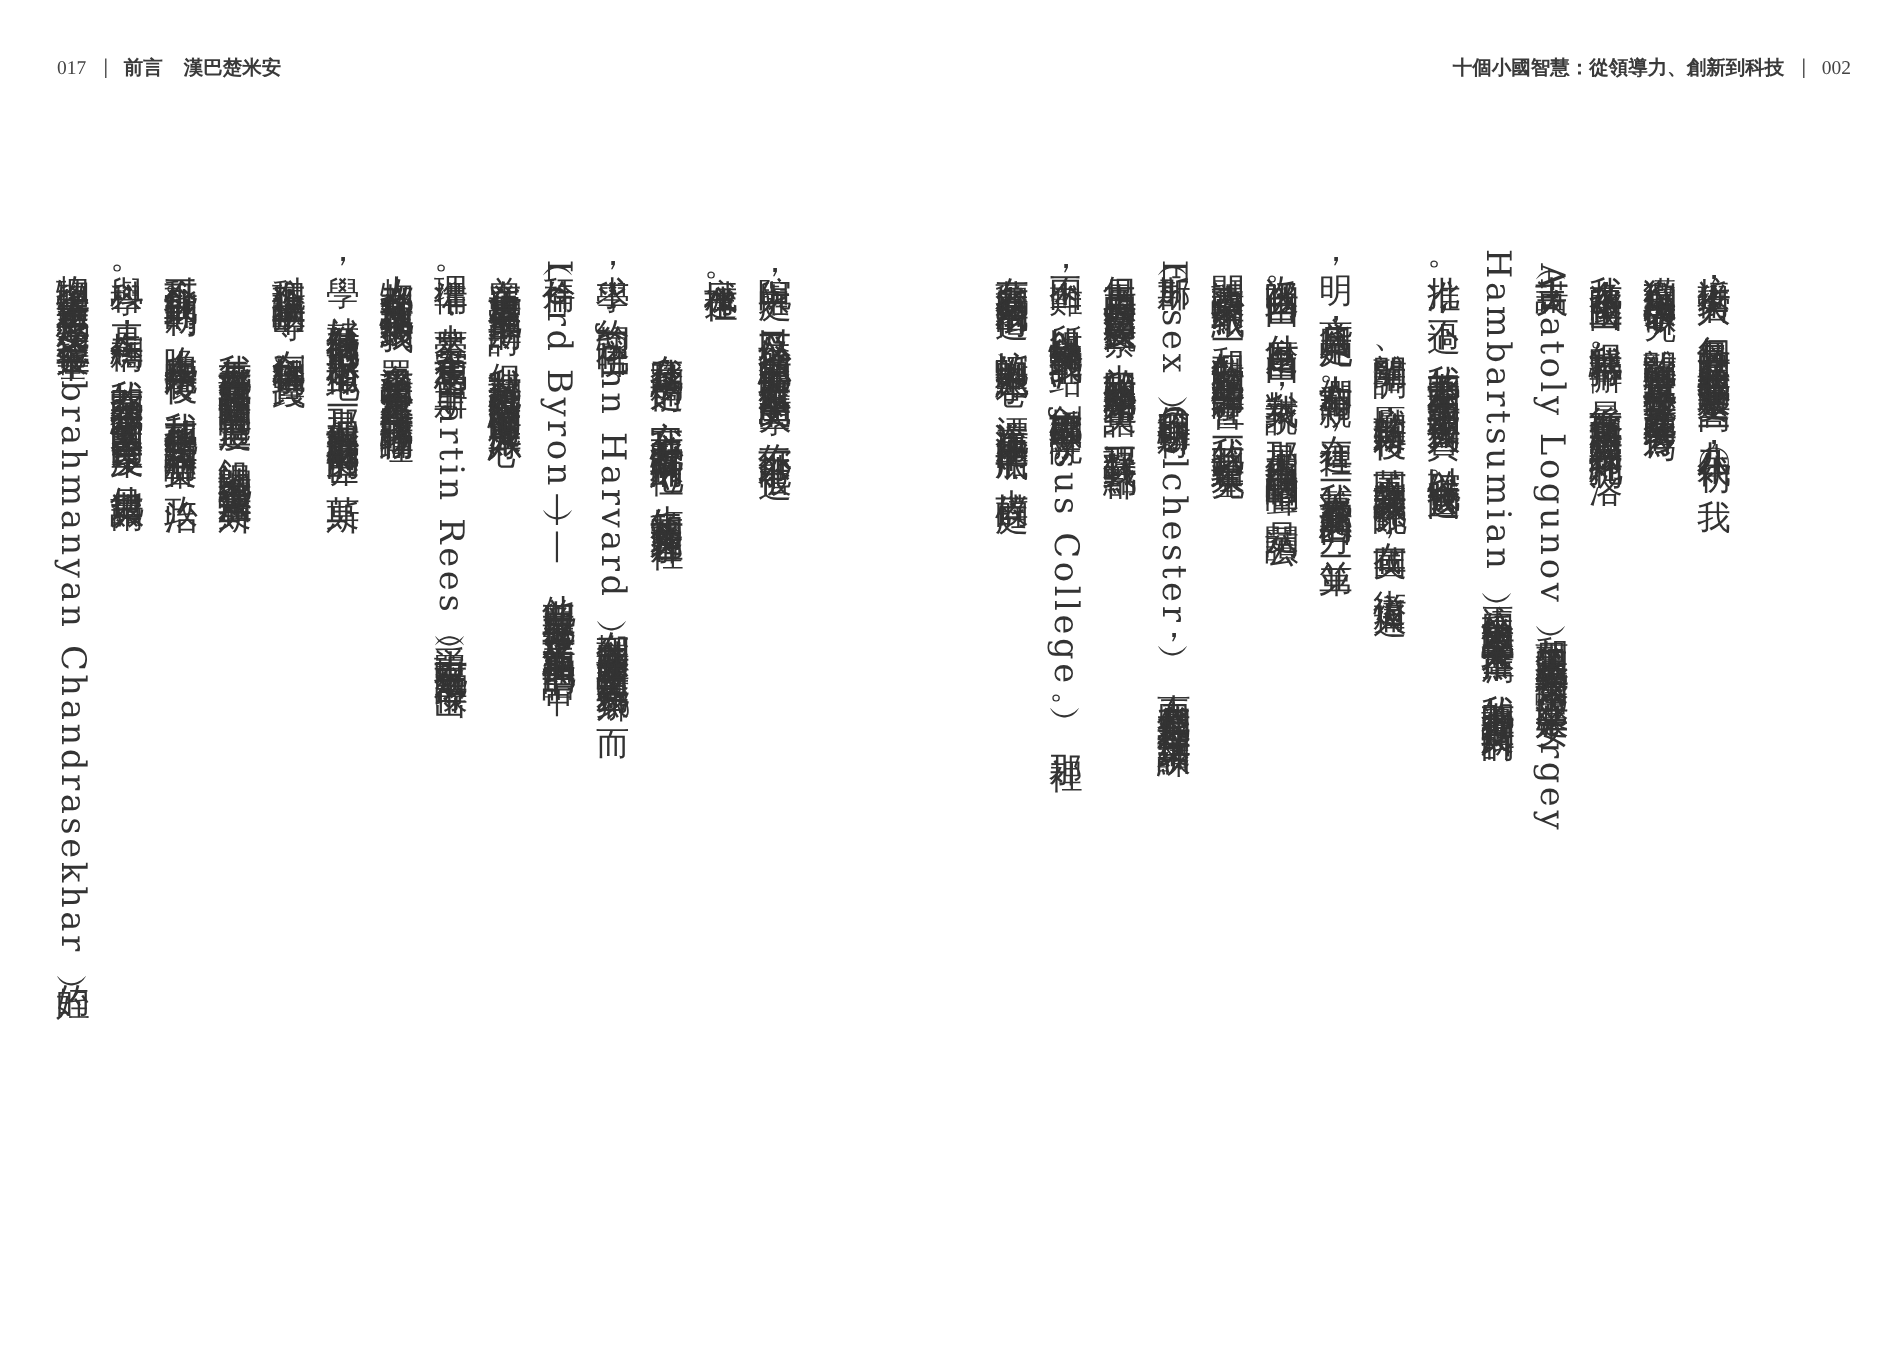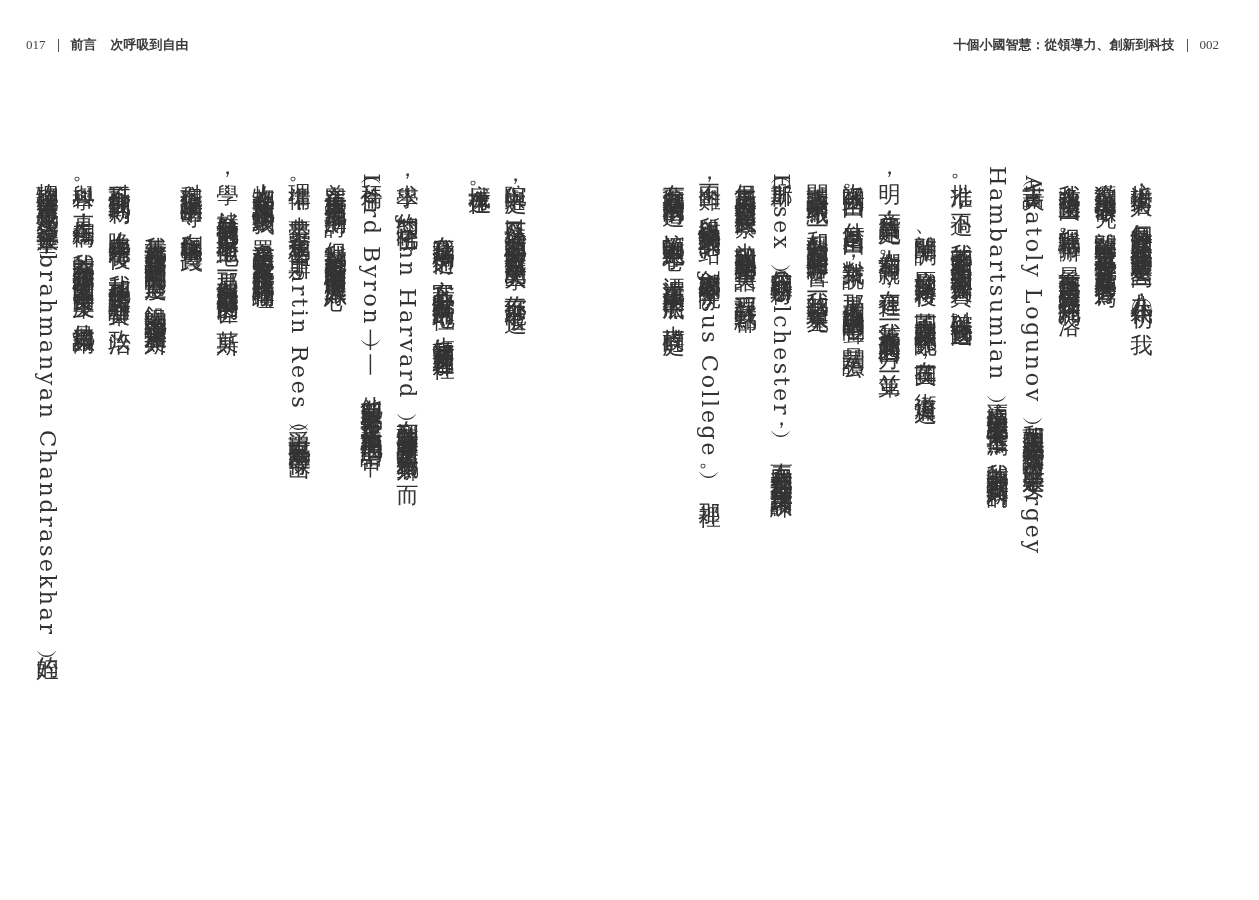--- a/index.html
+++ b/index.html
@@ -4,42 +4,42 @@
 <style>
   html, body { margin:0; padding:0; }
   body {
     width:1259px; height:900px; background:#ffffff; position:relative; overflow:hidden;
     font-family: "DejaVu Serif", "Liberation Serif", serif; color:#2b2b2b;
   }
   .header { position:absolute; top:36px; font-size:13px; color:#3a3a3a; font-weight:bold; display:flex; align-items:center; white-space:nowrap; }
   .header .num { font-weight:normal; font-family:"Liberation Serif", serif; font-size:13px; color:#444; }
   .header .sep { display:inline-block; width:1px; height:13px; background:#555; margin:0 12px; }
   .header .gap { display:inline-block; width:14px; }
-  #hdr-left { left:26px; }
-  #hdr-right { right:40px; }
+  #hdr-left { left:38px; }
+  #hdr-right { right:25px; }
   .page { position:absolute; top:166px; height:630px; }
   #page-left { left:100px; width:440px; }
   #page-right { left:726px; width:440px; }
   .col {
     position:absolute; top:0; height:630px; width:30px;
     writing-mode: vertical-rl; text-orientation: mixed;
     font-size:22.5px; line-height:30px; letter-spacing:2.4px;
     color:#333; white-space:nowrap;
   }
   .col.indent { padding-top:52px; box-sizing:border-box; }
 </style>
 </head>
 <body>
 
 <div class="header" id="hdr-left">
   <span class="num">017</span>
   <span class="sep"></span>
   <span>前言</span>
   <span class="gap"></span>
-  <span>次呼吸到自由</span>
+  <span>漢巴楚米安</span>
 </div>
 
 <div class="header" id="hdr-right">
   <span>十個小國智慧：從領導力、創新到科技</span>
   <span class="sep"></span>
   <span class="num">002</span>
 </div>
 
 <div class="page" id="page-right">
   <div class="col" style="left:401px">接近學術名人，每個月的津貼甚至比我教授的薪水還要高。一九八〇年代初，我</div>

